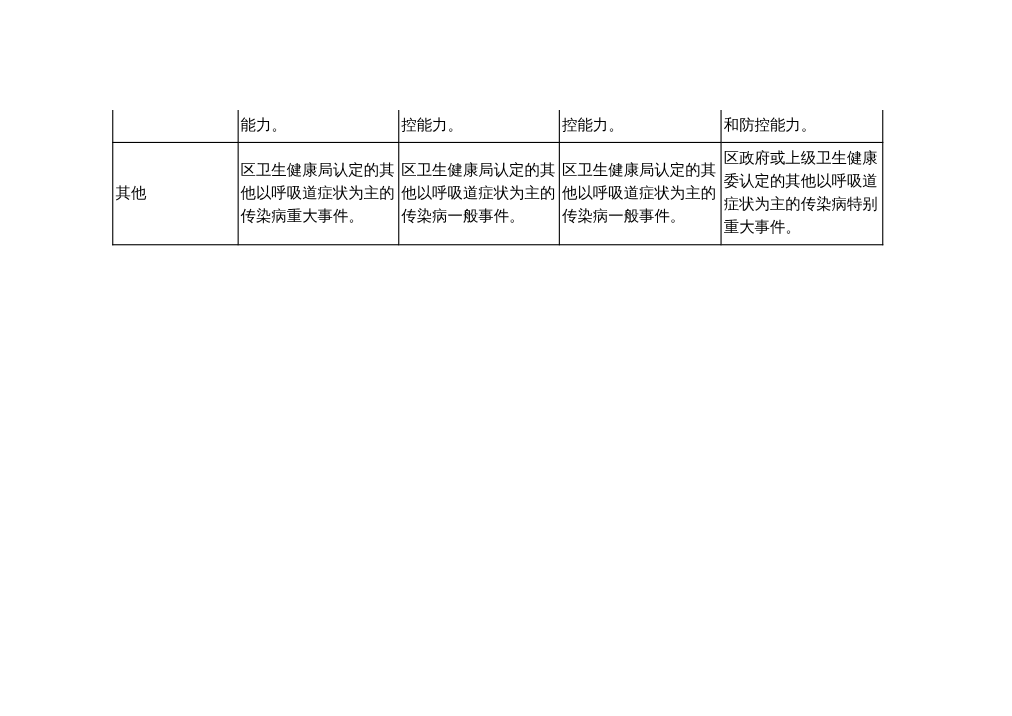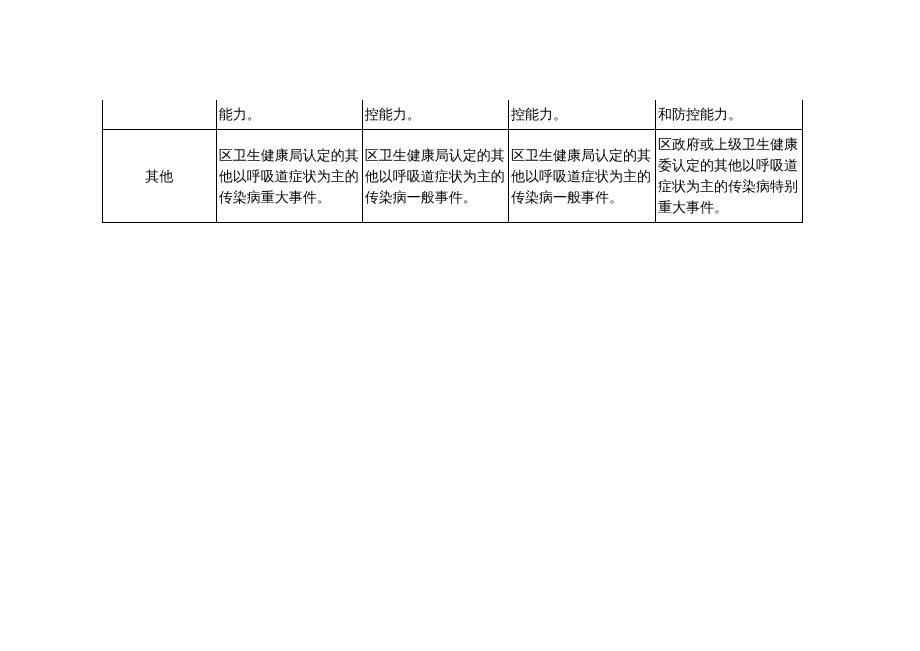--- a/index.html
+++ b/index.html
@@ -24,21 +24,20 @@
     }
     td {
       border: 1px solid #000000;
       padding: 4px 2px;
       vertical-align: middle;
       line-height: 1.5;
       text-align: left;
     }
     .col1 {
       width: 127px;
-      text-align: center;
     }
     .col2 {
       width: 162px;
     }
     .col3 {
       width: 162px;
     }
     .col4 {
       width: 163px;
     }

